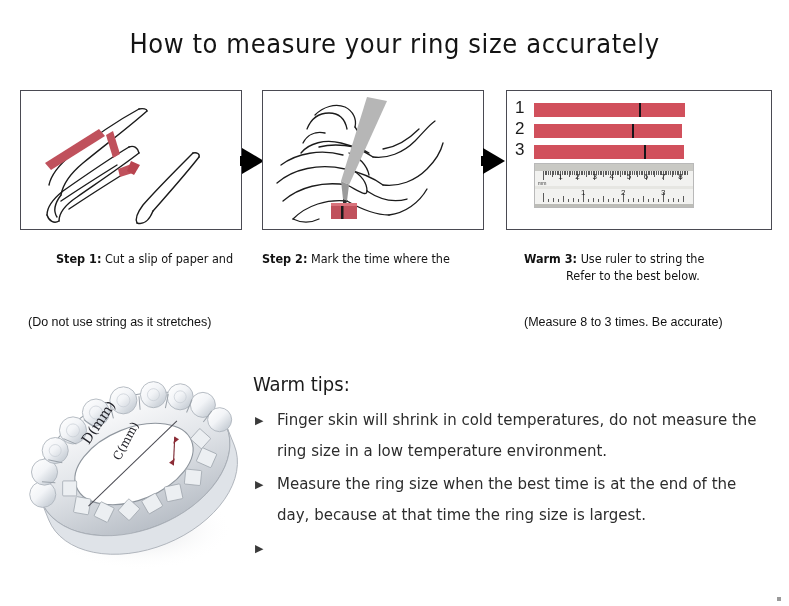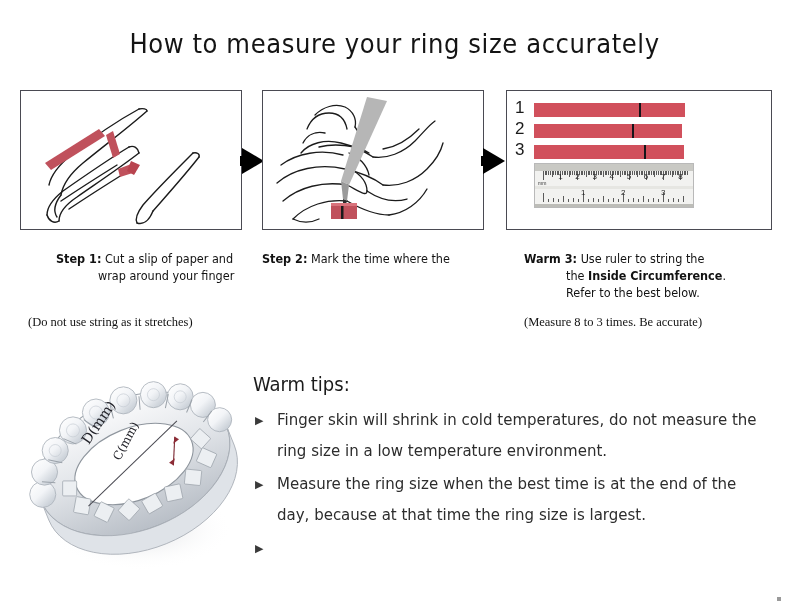--- a/index.html
+++ b/index.html
@@ -185,21 +185,21 @@
   .step-caption b { font-weight: 700; }
   .step-lead { font-weight: 700; }
   .hang { display: block; padding-left: 42px; }
 
   #caption-1 { left: 20px; top: 250px; width: 235px; margin-left: 36px; }
   #caption-2 { left: 262px; top: 250px; width: 240px; }
   #caption-3 { left: 524px; top: 250px; width: 255px; }
 
   .note {
     position: absolute;
-    font-family: Liberation Serif, serif;
+    font-family: Liberation Sans, sans-serif;
     font-size: 12.5px;
     color: #121212;
   }
   #note-1 { left: 28px; top: 315px; }
   #note-3 { left: 524px; top: 315px; }
 
   
   #ring-figure {
     position: absolute;
     left: 22px;
@@ -507,32 +507,30 @@
         <span class="ruler-lbl-in" style="left: 86px;">2</span>
         <span class="ruler-lbl-in" style="left: 126px;">3</span>
       </div>
   </div>
 
 </div>
 
 <div class="step-caption" id="caption-1">
   <span class="step-lead">Step 1:</span>
   <span>Cut a slip of paper and</span>
-  <span class="hang">wrap around your finger</span>
 </div>
 
 <div class="step-caption" id="caption-2">
   <span class="step-lead">Step 2:</span>
   <span>Mark the time where the</span>
 </div>
 
 <div class="step-caption" id="caption-3">
   <span class="step-lead">Warm 3:</span>
   <span>Use ruler to string the</span>
-  <span class="hang"><span>the </span><b>Inside Circumference</b><span>.</span></span>
   <span class="hang">Refer to the best below.</span>
 </div>
 
 <div class="note" id="note-1">(Do not use string as it stretches)</div>
 <div class="note" id="note-3">(Measure 8 to 3 times. Be accurate)</div>
 
 <div id="ring-figure">
   <svg width="230" height="235" viewBox="0 0 230 235">
     <defs>
       <linearGradient id="gStone" x1="0" y1="0" x2="0.4" y2="1">

